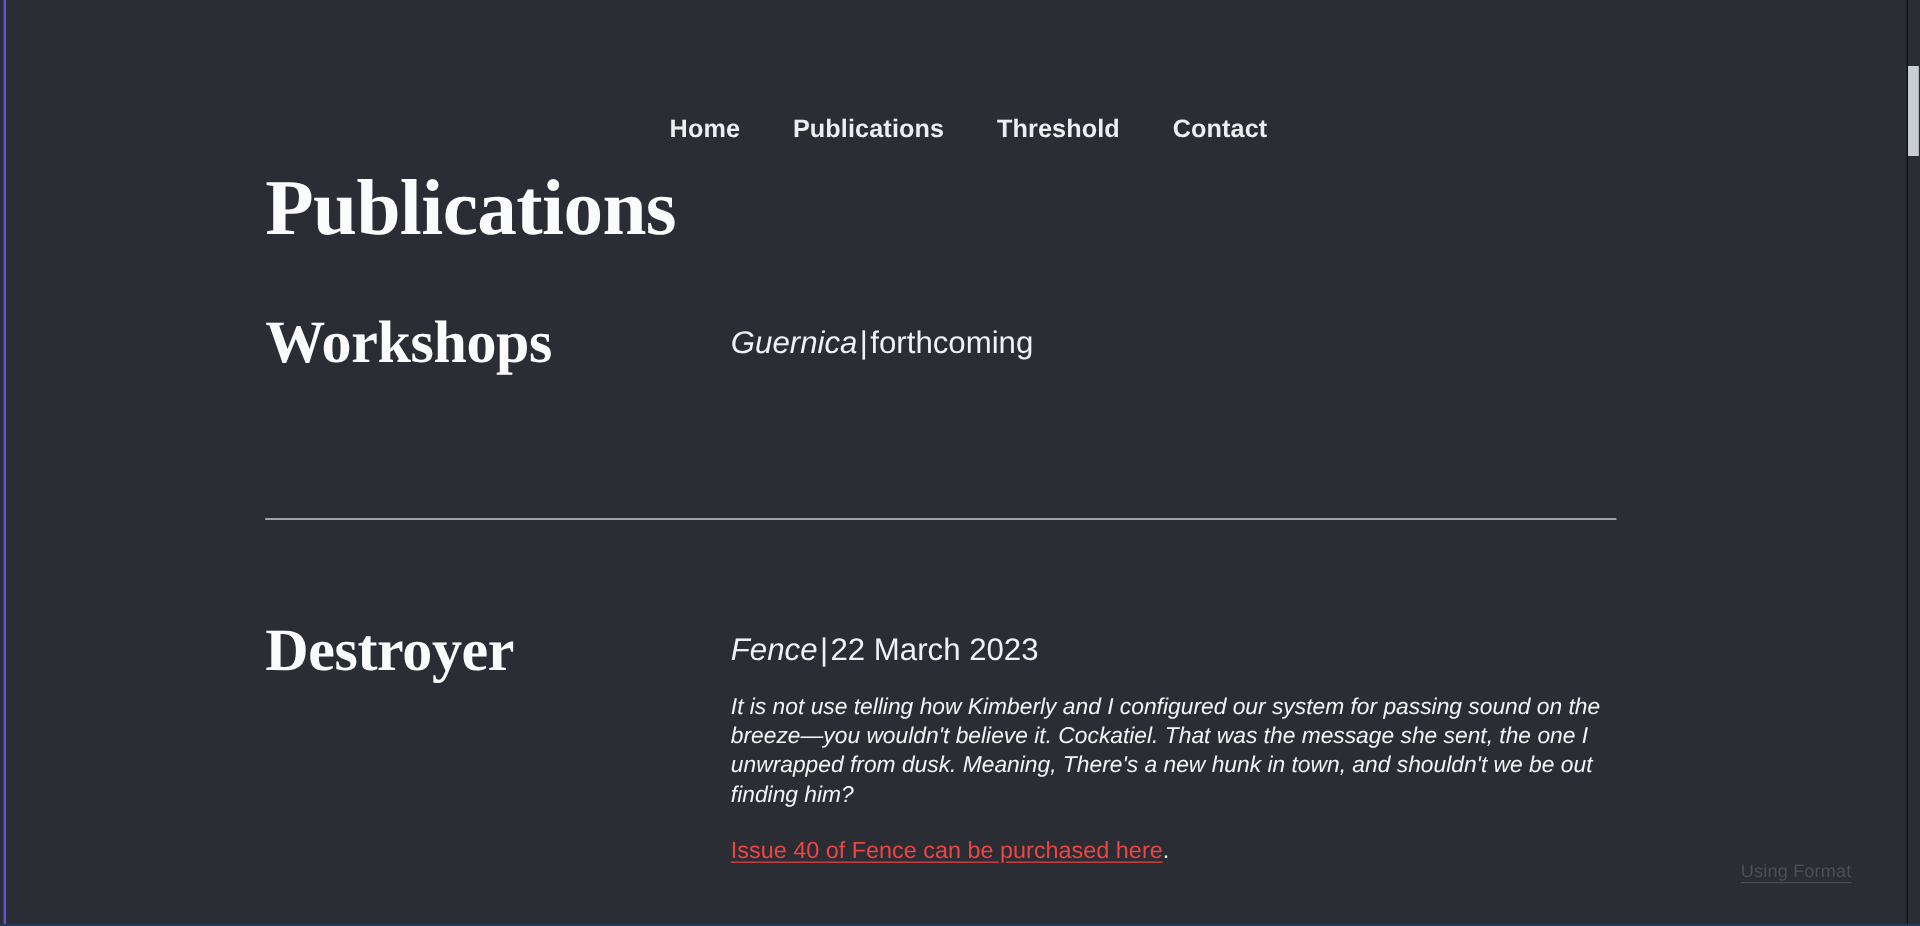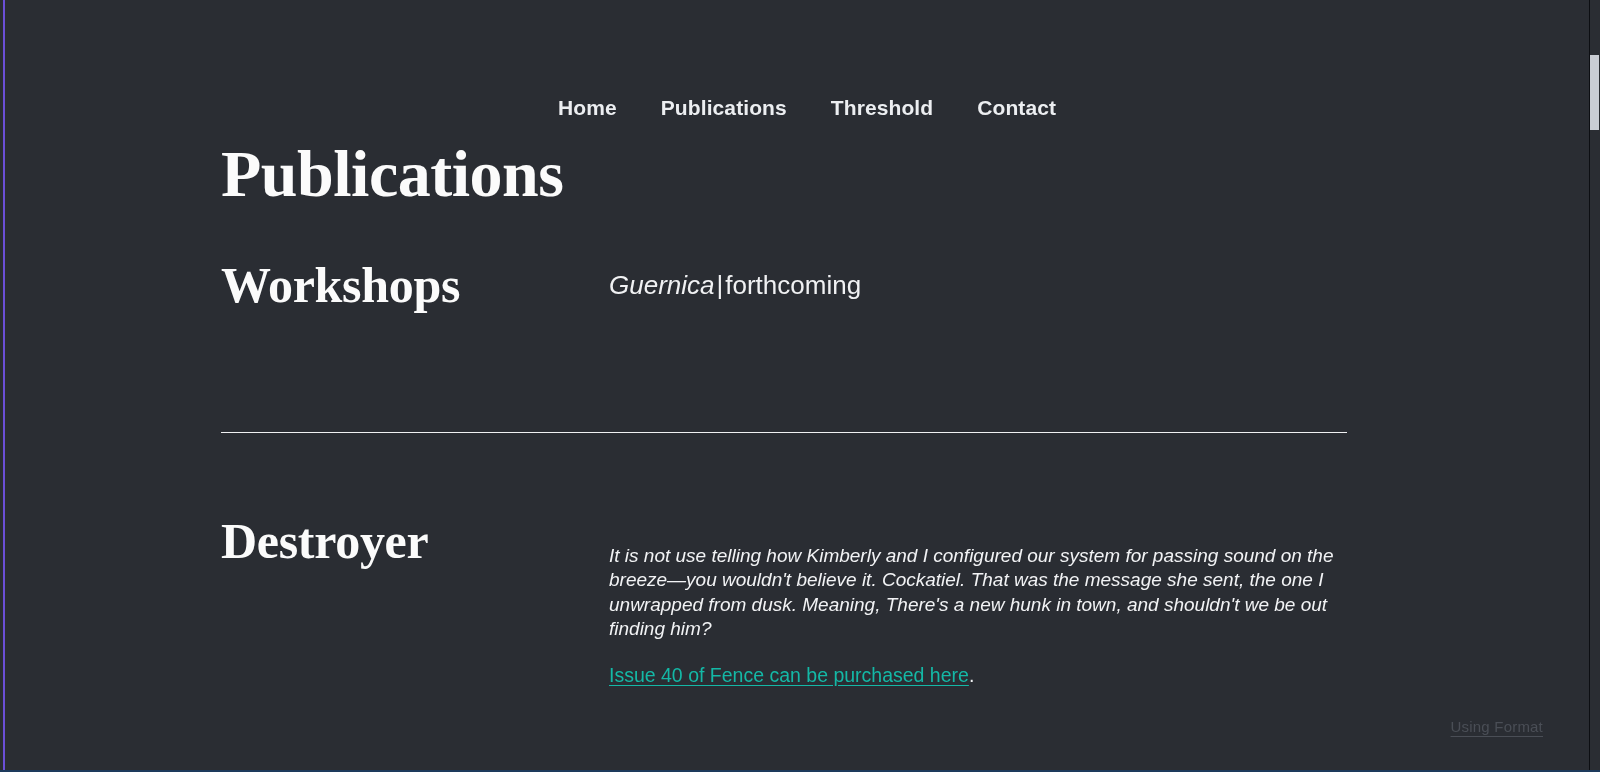--- a/index.html
+++ b/index.html
@@ -161,21 +161,21 @@
   }
 
   .pub-link-line {
     margin-top: 22px;
     font-family: "Liberation Sans", sans-serif;
     font-size: 19.5px;
     color: #f2f3f5;
     line-height: 1.3;
   }
   .pub-link-line a {
-    color: #14b8a6;
+    color: #ef4444;
     text-decoration: underline;
     text-underline-offset: 3px;
   }
 
   .divider {
     position: absolute;
     left: 221px;
     top: 432px;
     width: 1126px;
     height: 1px;
@@ -218,20 +218,23 @@
           <span class="venue">Guernica</span><span class="sep">|</span><span>forthcoming</span>
         </div>
       </div>
     </article>
 
     <div class="divider"></div>
 
     <article class="pub-entry" id="pub-entry-1">
       <h2 class="pub-title">Destroyer</h2>
       <div class="pub-body">
+        <div class="pub-meta">
+          <span class="venue">Fence</span><span class="sep">|</span><span>22 March 2023</span>
+        </div>
         <p class="pub-excerpt">It is not use telling how Kimberly and I configured our system for passing sound on the breeze—you wouldn't believe it. Cockatiel. That was the message she sent, the one I unwrapped from dusk. Meaning, There's a new hunk in town, and shouldn't we be out finding him?</p>
         <div class="pub-link-line">
           <a href="#">Issue 40 of Fence can be purchased here</a><span>.</span>
         </div>
       </div>
     </article>
 
     <div class="watermark">Using Format</div>
 
   </div>

